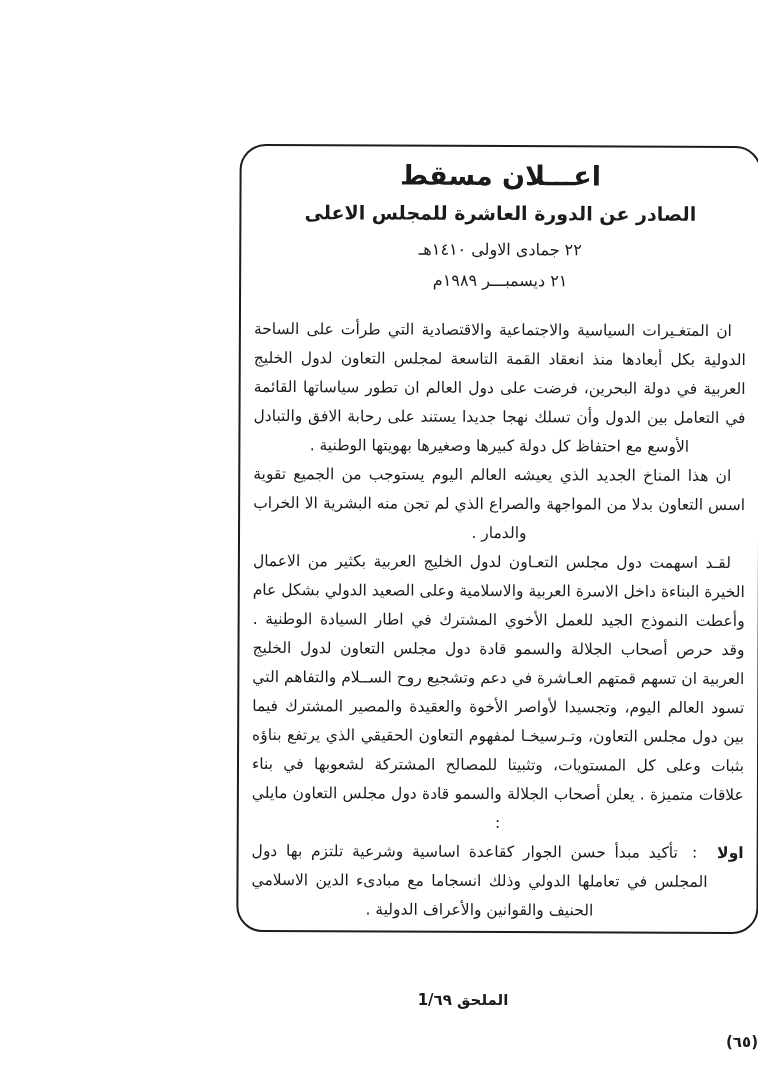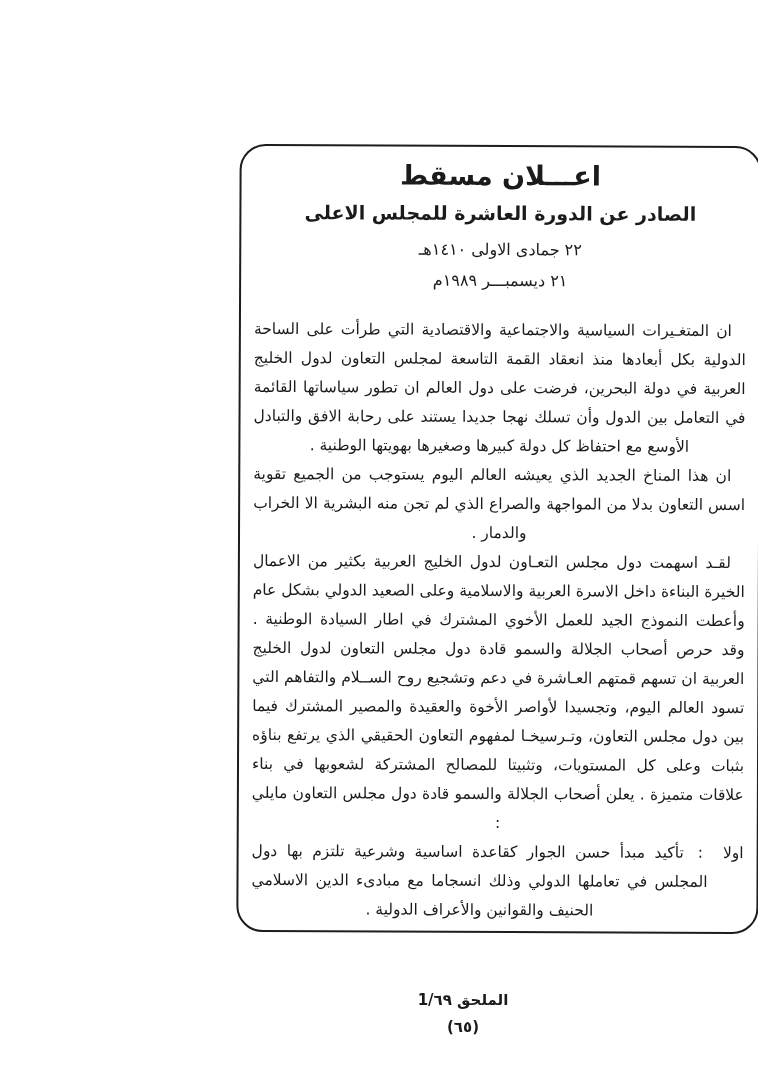--- a/index.html
+++ b/index.html
@@ -62,38 +62,39 @@
     text-align: justify;
     text-align-last: center;
   }
   .clause {
     padding-right: 36px;
     text-indent: -36px;
     text-align: justify;
     text-align-last: center;
   }
   .clause-label {
-    font-weight: normal;
+    font-weight: bold;
   }
   .clause-sep {
     margin-right: 20px;
     margin-left: 14px;
   }
   .page-footer {
     position: absolute;
     top: 990px;
     left: 36px;
     right: 0;
     text-align: center;
     font-weight: bold;
     font-size: 15px;
     line-height: 20px;
   }
   .footer-page-number {
-    margin-top: 7px;
+    margin-top: 22px;
+    text-align: right;
   }
 </style>
 </head>
 <body>
 
 <div class="sheet">
 
   <div class="frame">
 
     <div class="doc-title">اعـــلان مسقط</div>

